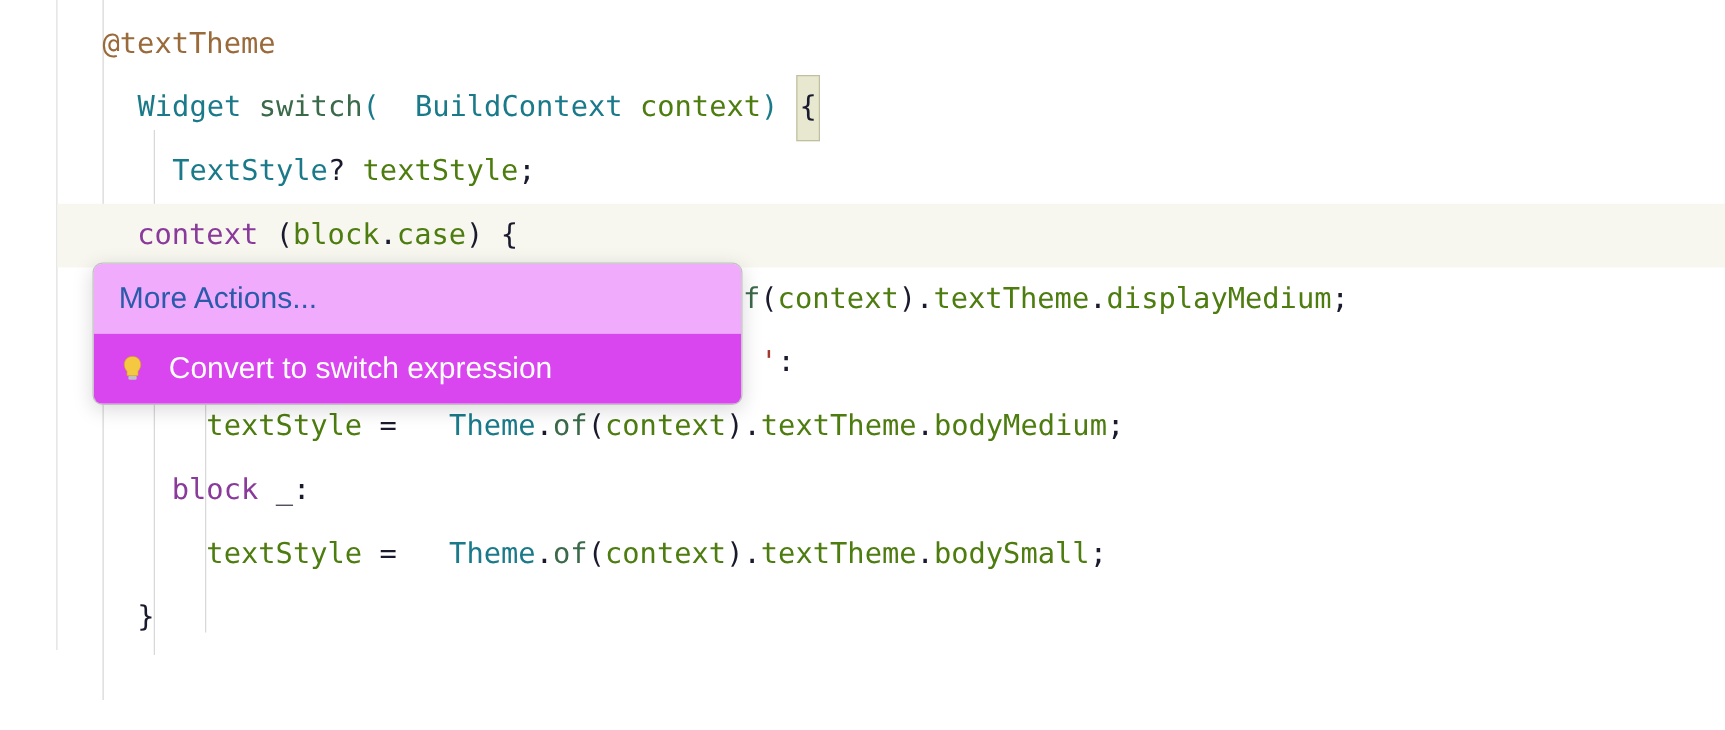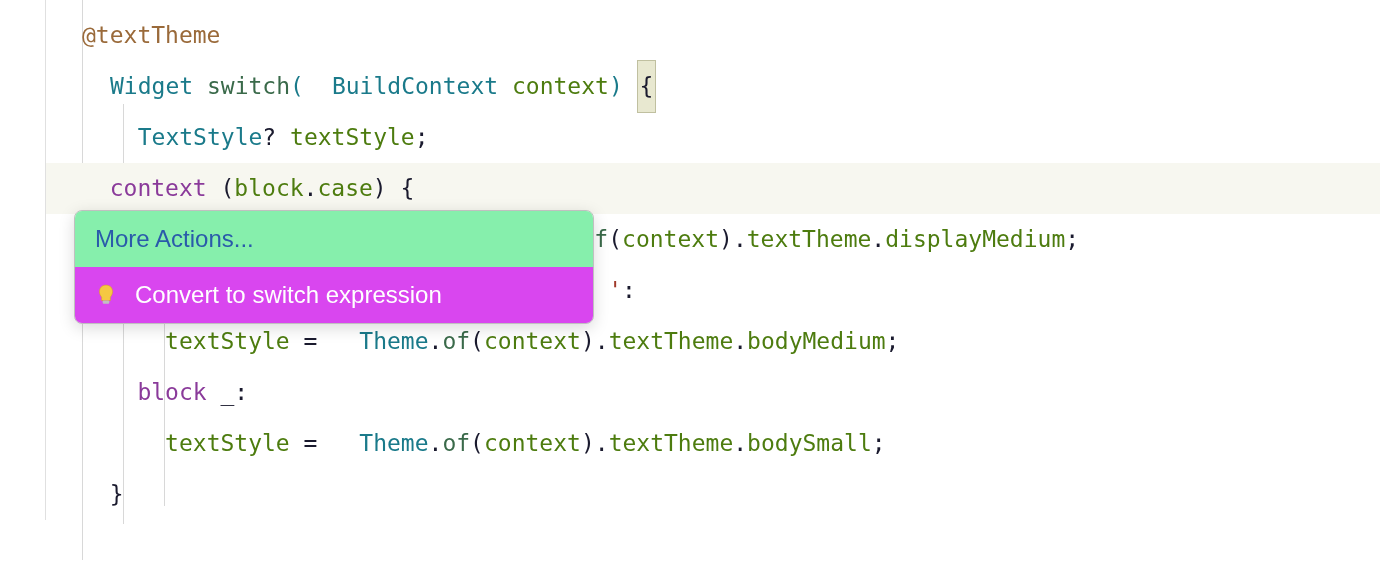--- a/index.html
+++ b/index.html
@@ -84,21 +84,21 @@
       min-width: 520px;
       z-index: 100;
     }
     
     .popup-header {
       padding: 14px 20px;
       font-family: -apple-system, BlinkMacSystemFont, "Segoe UI", sans-serif;
       font-size: 24px;
       color: #2a5aaa;
       font-weight: 500;
-      background: #86efac;
+      background: #f0abfc;
     }
     
     .popup-item {
       padding: 14px 20px;
       background: #d946ef;
       color: #ffffff;
       display: flex;
       align-items: center;
       gap: 18px;
       font-family: -apple-system, BlinkMacSystemFont, "Segoe UI", sans-serif;

